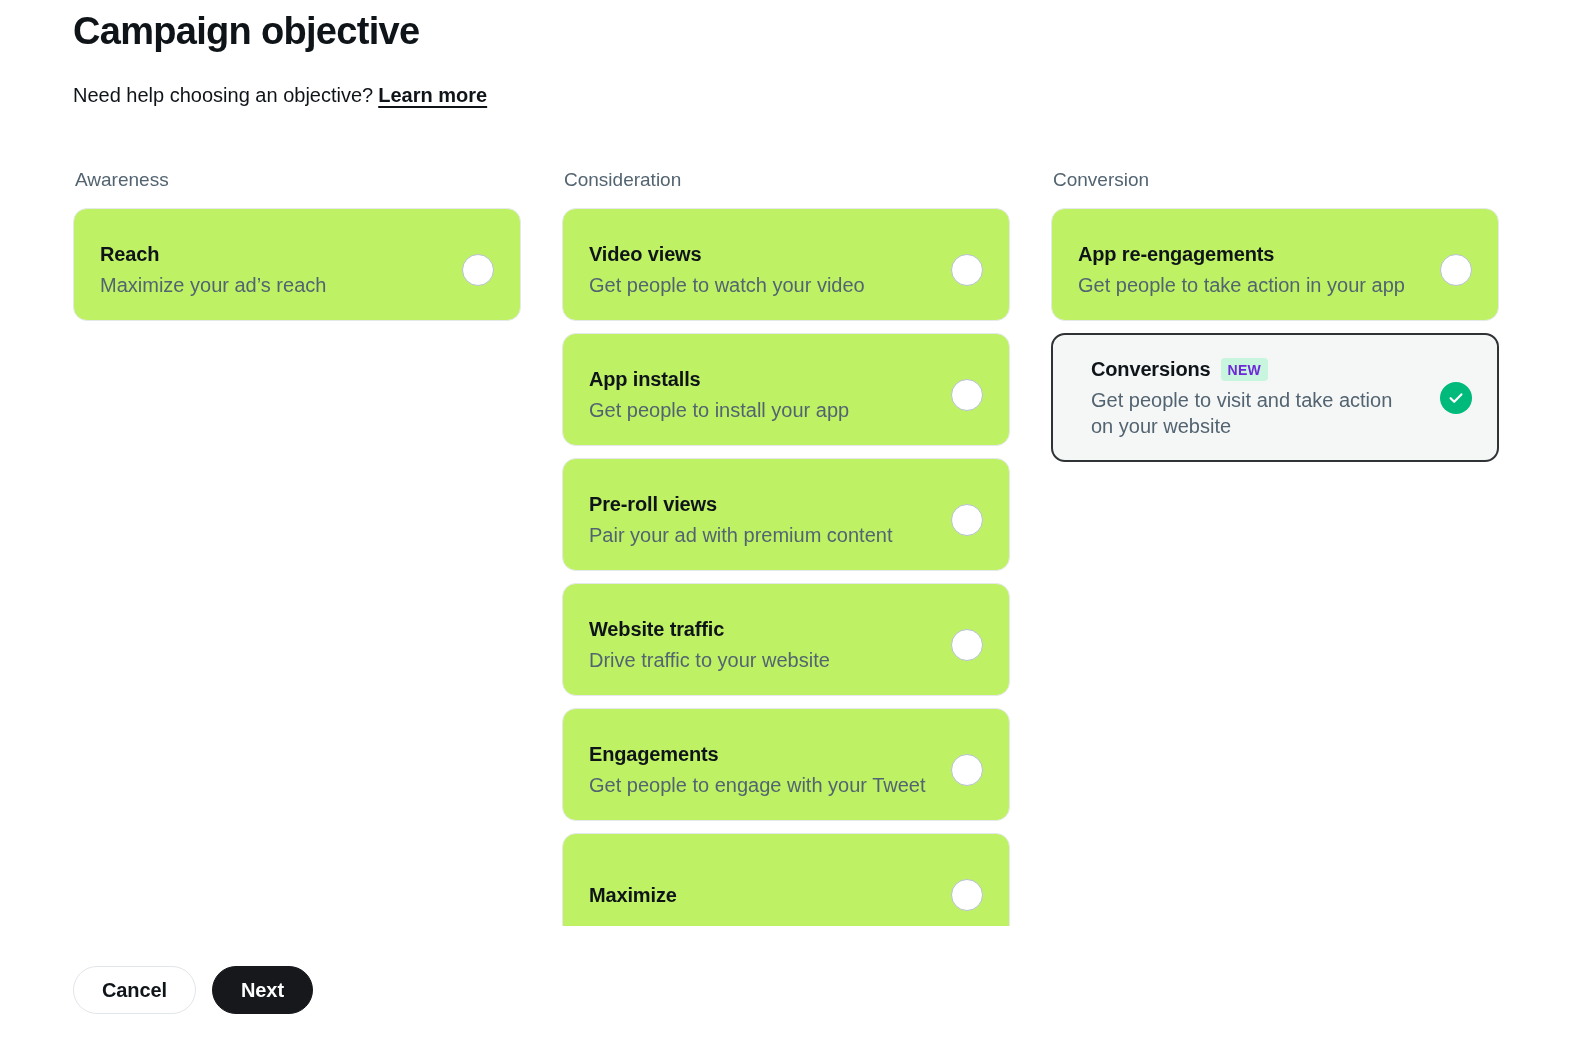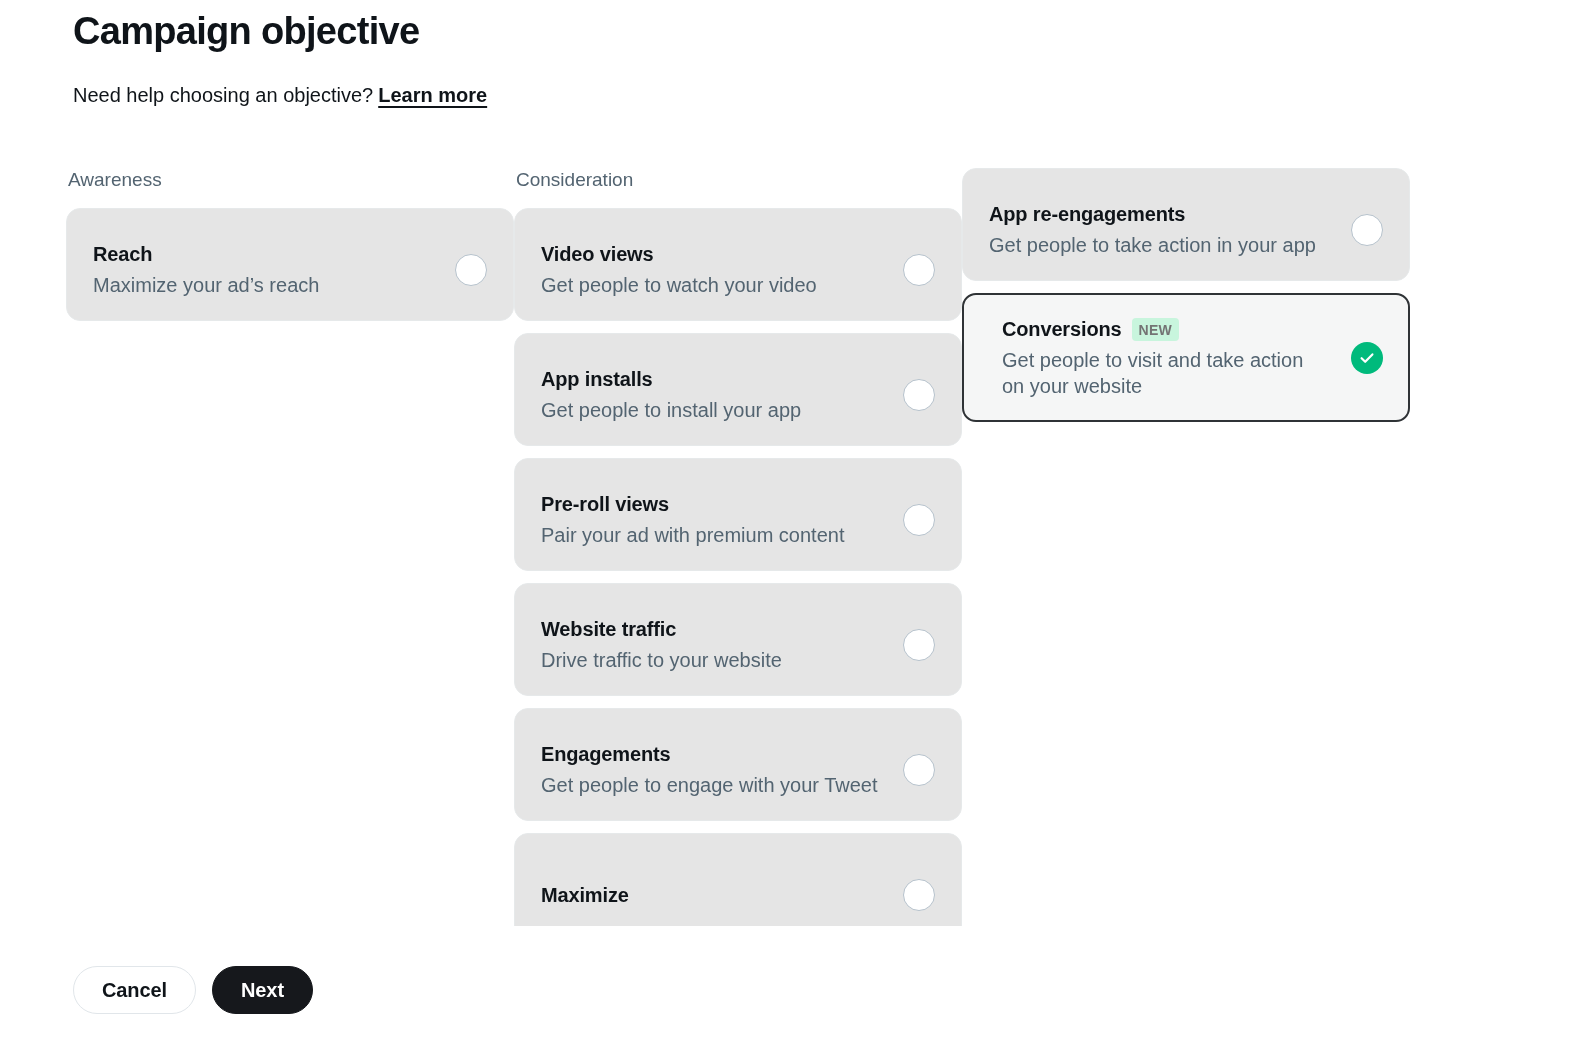--- a/index.html
+++ b/index.html
@@ -48,25 +48,27 @@
     color: #0f1419;
     text-decoration: underline;
     text-underline-offset: 4px;
     margin-left: 5px;
     cursor: pointer;
   }
 
   
   .columns {
     position: absolute;
-    left: 66px;
+    left: 73px;
     top: 168px;
     width: 1426px;
     height: 762px;
     display: flex;
+    gap: 40px;
+    justify-content: space-between;
   }
   .column {
     width: 448px;
     display: flex;
     flex-direction: column;
   }
   .column-heading {
     font-size: 19px;
     line-height: 24px;
     color: #536471;
@@ -80,21 +82,21 @@
     overflow: hidden;
     max-height: 718px;
   }
 
   
   .objective-card {
     position: relative;
     box-sizing: border-box;
     width: 448px;
     min-height: 113px;
-    background: #e5e5e5;
+    background: #bef264;
     border: 1px solid #e6e9ea;
     border-radius: 14px;
     padding: 32px 26px 22px 26px;
     display: flex;
     align-items: center;
     flex-shrink: 0;
     cursor: pointer;
   }
   .objective-card.selected {
     background: #f5f6f6;
@@ -114,21 +116,21 @@
   .card-title {
     font-size: 20px;
     font-weight: bold;
     line-height: 26px;
     color: #0f1419;
     letter-spacing: -0.15px;
   }
   .new-badge {
     display: inline-block;
     background: #c8f5dd;
-    color: #737373;
+    color: #6d28d9;
     font-size: 14px;
     font-weight: bold;
     letter-spacing: 0.3px;
     line-height: 16px;
     padding: 4px 7px 3px 7px;
     border-radius: 4px;
   }
   .card-desc {
     margin-top: 5px;
     font-size: 20px;
@@ -270,20 +272,21 @@
           <div class="card-body">
             <div class="card-title-row">
               <span class="card-title">Maximize</span>
             </div>
           </div>
           <span class="radio-circle"></span>
         </div>
       </div>
     </div>
     <div class="column">
+      <div class="column-heading">Conversion</div>
       <div class="card-list">
         <div class="objective-card">
           <div class="card-body">
             <div class="card-title-row">
               <span class="card-title">App re-engagements</span>
             </div>
             <div class="card-desc">Get people to take action in your app</div>
           </div>
           <span class="radio-circle"></span>
         </div>

